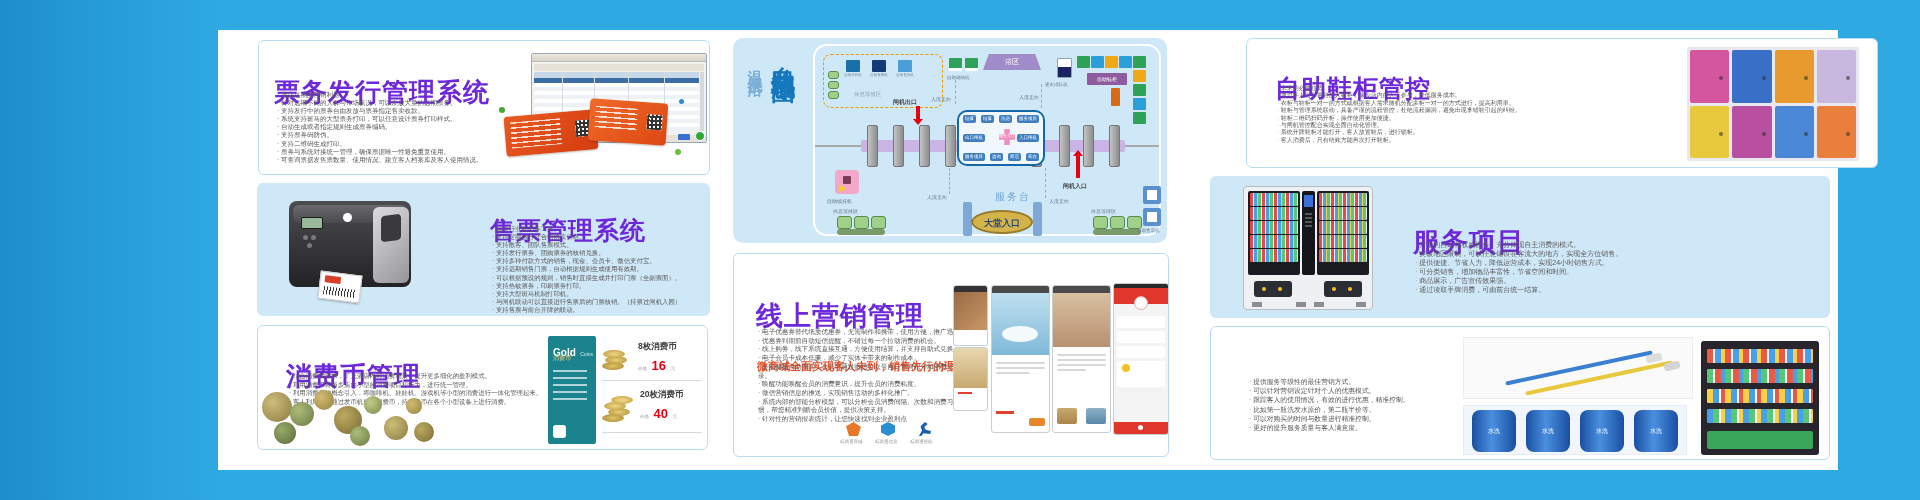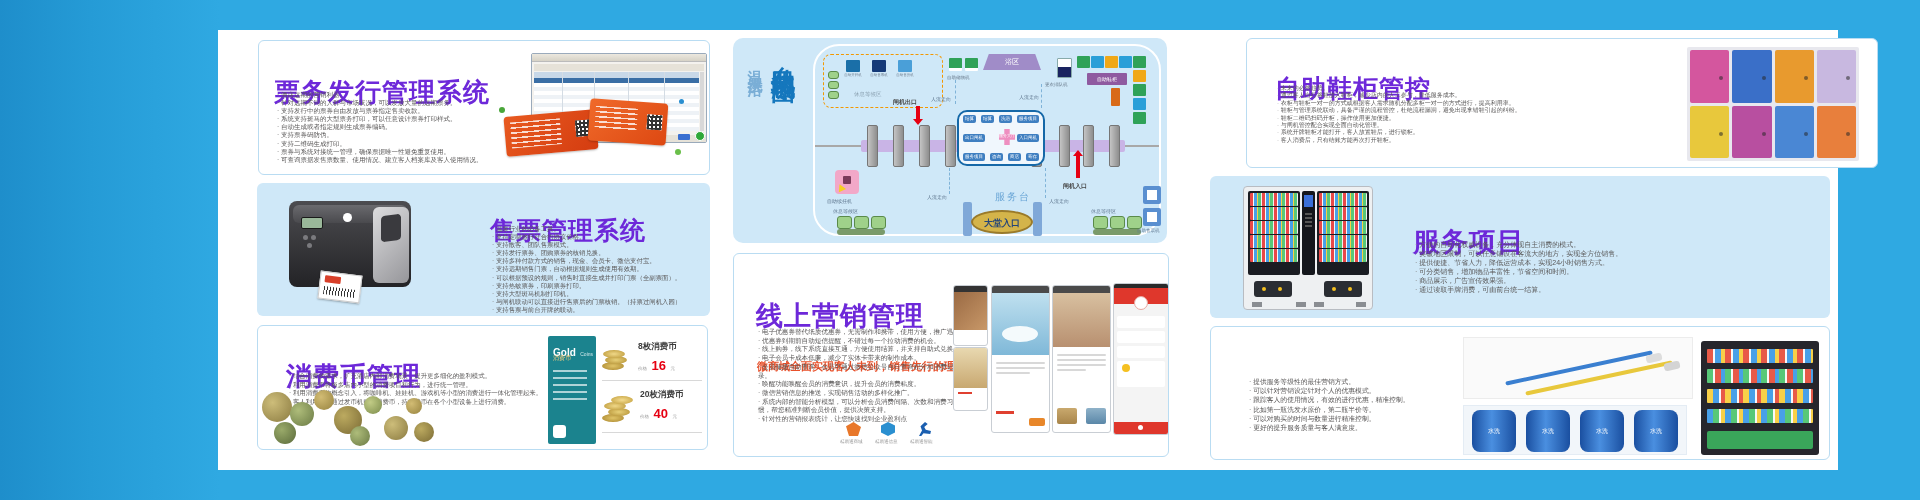--- a/index.html
+++ b/index.html
@@ -182,21 +182,21 @@
         <span class="price-sm">元</span>
       </div>
       <div class="abs" style="left:0;top:46px;width:100px;height:1px;background:#d8d8d8;"></div>
     </div>
   </section>
 
   <section class="card blue" style="left:733px;top:38px;width:434px;height:205px;border-radius:10px;">
     <div class="abs v-text" style="left:12px;top:20px;font-size:15px;letter-spacing:4px;color:#7aaed6;font-weight:bold;">温泉洗浴</div>
     <div class="abs v-text" style="left:34px;top:8px;font-size:24px;letter-spacing:3px;color:#1577bd;font-weight:bold;">自助化流程图</div>
 
-    <div class="abs" style="left:80px;top:6px;width:348px;height:192px;border:2px solid #ffffff;border-radius:26px;">
+    <div class="abs" style="left:80px;top:6px;width:348px;height:192px;border:2px solid #ffffff;border-radius:14px;">
 
       <div class="abs" style="left:0;top:99px;width:100%;height:2px;background:#a8a8a8;"></div>
       <div class="abs lav" style="left:46px;width:104px;"></div>
       <div class="abs lav" style="left:210px;width:100px;"></div>
       <div class="abs pillar" style="left:52px;"></div>
       <div class="abs pillar" style="left:78px;"></div>
       <div class="abs pillar" style="left:104px;"></div>
       <div class="abs pillar" style="left:130px;"></div>
       <div class="abs pillar" style="left:216px;"></div>
       <div class="abs pillar" style="left:244px;"></div>

